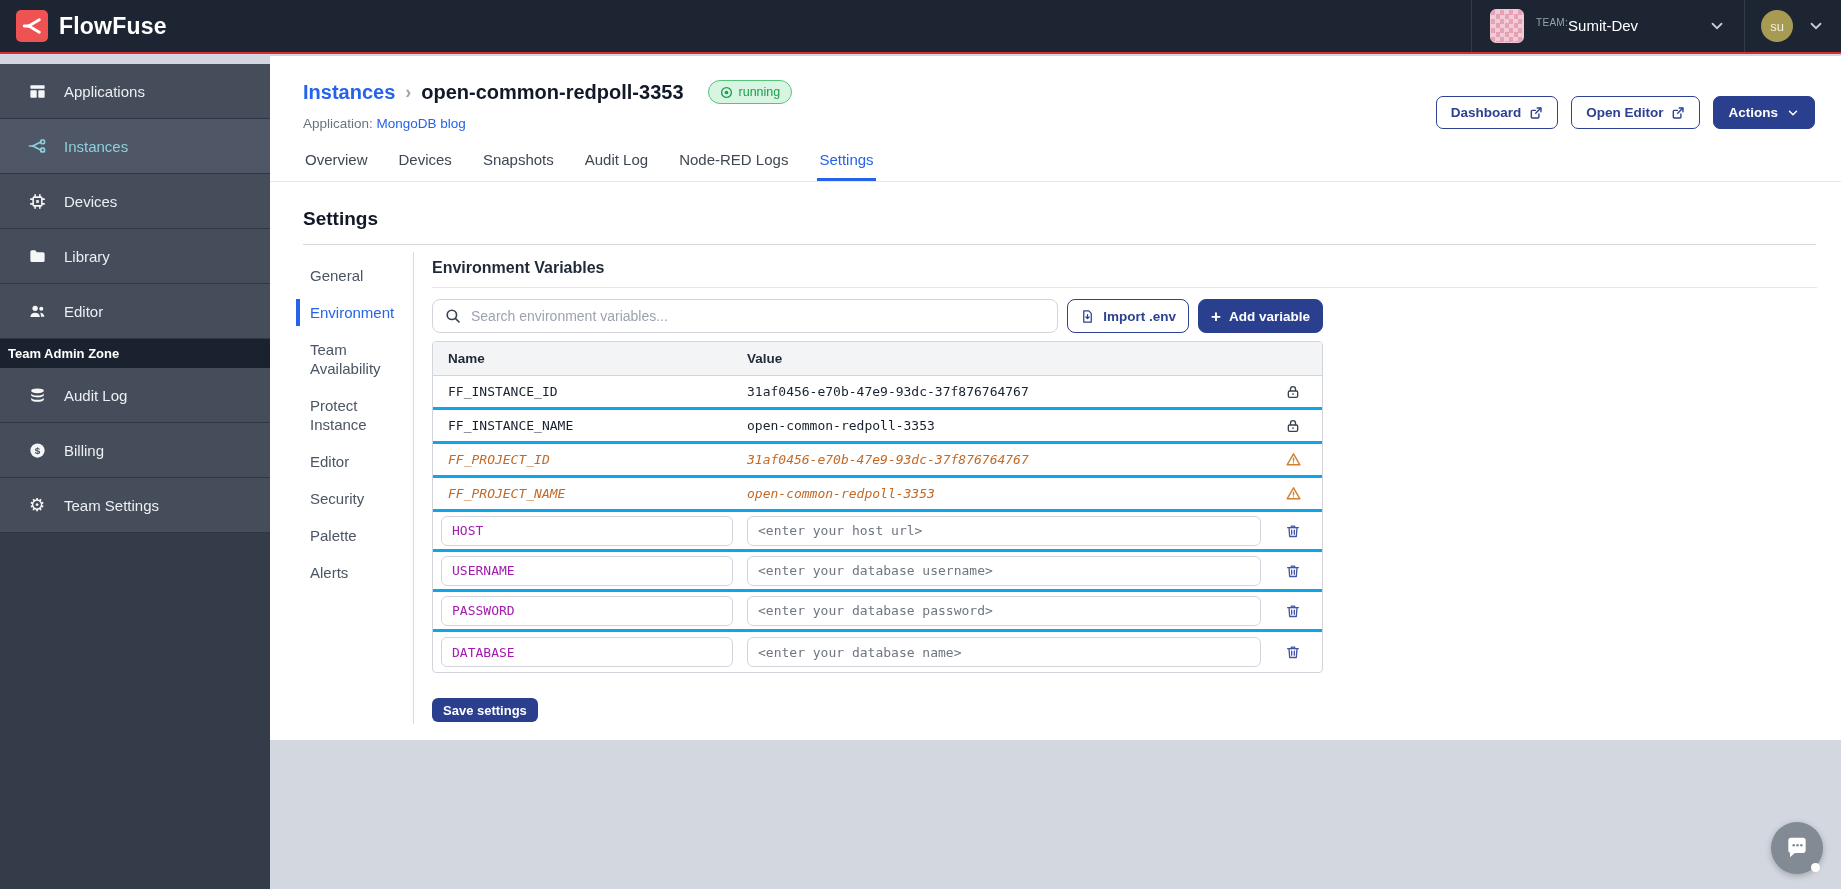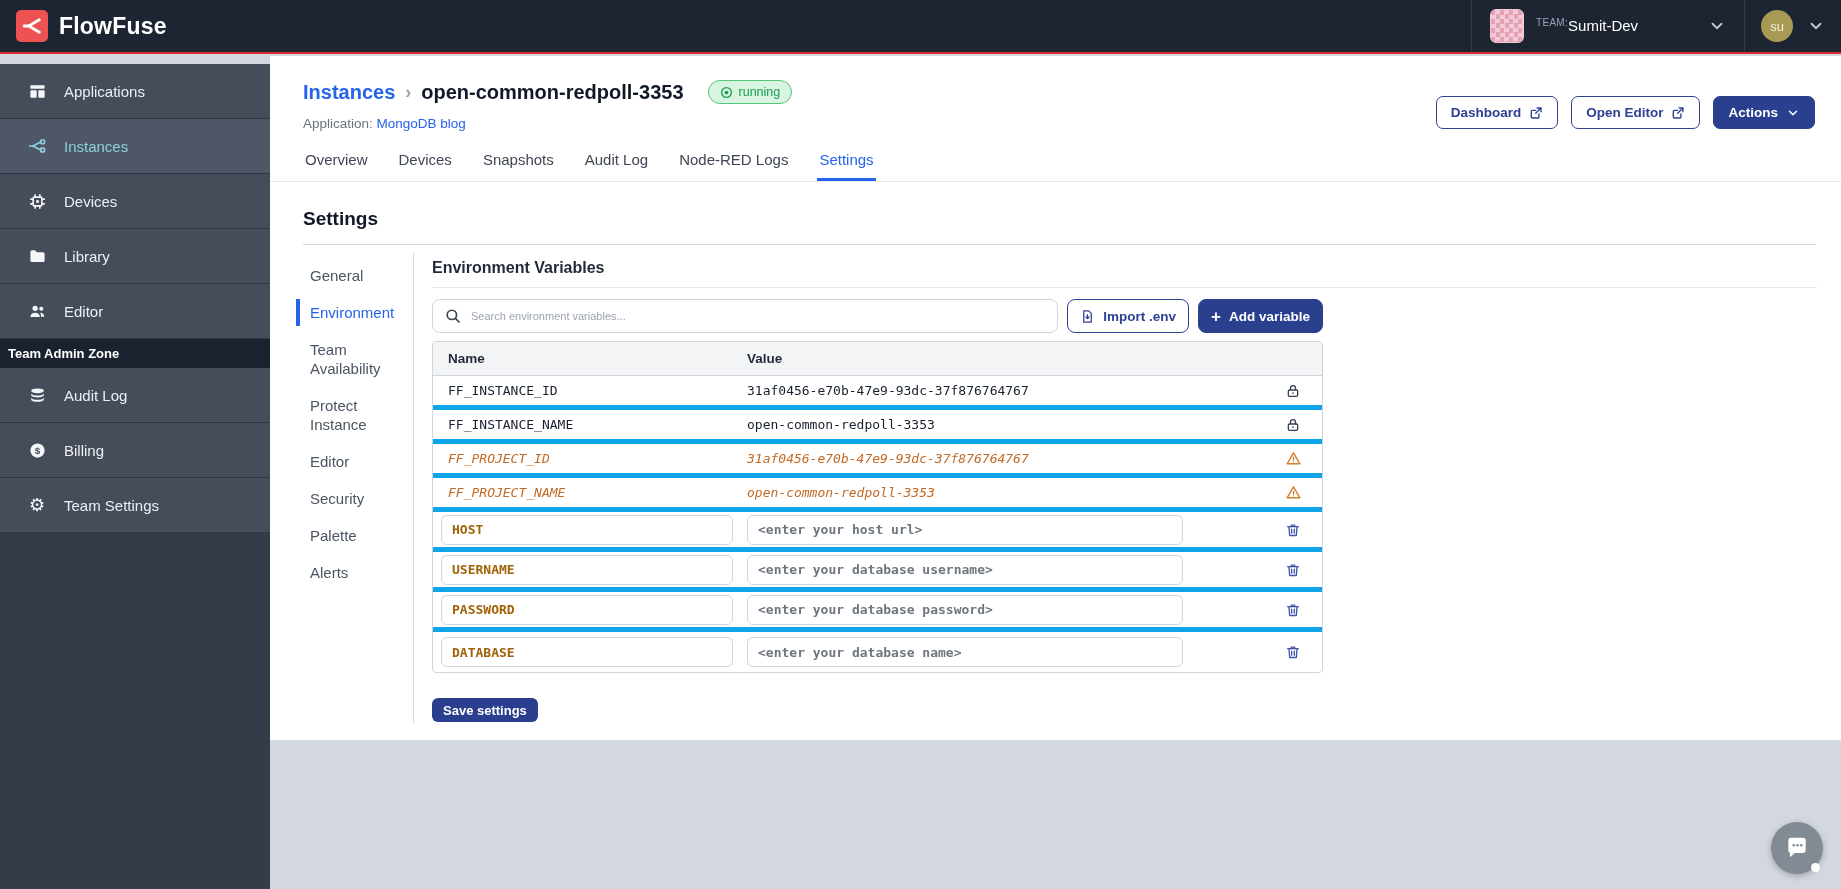--- a/index.html
+++ b/index.html
@@ -72,43 +72,43 @@
   .subnav-item.active::before { content:""; position:absolute; left:-14px; top:-4px;
     width:4px; height:27px; background:#2563eb; }
 
   
   .panel { position:absolute; top:203px; left:162px; width:1385px; }
   .panel-title { font-size:16px; font-weight:bold; color:#1f2937; }
   .panel-divider { margin-top:10px; height:1px; background:#e5e7eb; width:100%; }
   .toolbar { margin-top:11px; display:flex; width:891px; gap:9px; }
   .search-wrap { flex:1; position:relative; }
   .search-wrap input { width:100%; height:34px; border:1px solid #d1d5db; border-radius:8px;
-    padding:0 12px 0 38px; font-size:11px; color:#374151; font-family:"Liberation Sans",sans-serif; outline:none; background:#fff; }
+    padding:0 12px 0 38px; font-size:14px; color:#374151; font-family:"Liberation Sans",sans-serif; outline:none; background:#fff; }
   .search-wrap input::placeholder { color:#9ca3af; }
   .search-icon { position:absolute; left:12px; top:8px; }
   .btn.small { height:34px; border-radius:8px; padding:0 12px; border-width:1.5px; }
   .plus { font-size:17px; font-weight:bold; line-height:1; }
 
   
   .env-table { margin-top:8px; width:891px; border:1px solid #d1d5db; border-radius:4px; background:#fff; overflow:hidden; }
-  .trow { display:flex; align-items:center; border-bottom:5px solid #0ea5e9; }
+  .trow { display:flex; align-items:center; border-bottom:3px solid #0ea5e9; }
   .trow:last-child { border-bottom:none; }
   .thead { height:34px; background:#f3f4f6; border-bottom:1px solid #d1d5db;
     font-weight:bold; font-size:13.5px; color:#1f2937; }
   .cell-name { width:314px; padding-left:15px; }
   .cell-value { flex:1; }
   .cell-icon { width:58px; display:flex; justify-content:center; }
   .static-row { height:34px; font-family:"DejaVu Sans Mono", monospace; font-size:13px; color:#18212f; }
   .static-row.deprecated { color:#c26a25; font-style:italic; }
   .input-row { height:40px; }
   .input-row .cell-name { padding-left:8px; width:314px; }
   .input-row .cell-name input { width:292px; }
-  .input-row .cell-value input { width:436px; }
+  .input-row .cell-value input { width:514px; }
   .input-row input { height:30px; border:1px solid #d1d5db; border-radius:6px; padding:0 10px;
-    font-family:"DejaVu Sans Mono", monospace; font-size:13px; color:#a16207; outline:none; background:#fff;font-weight:bold; }
+    font-family:"DejaVu Sans Mono", monospace; font-size:13px; color:#a21caf; outline:none; background:#fff; }
   .input-row input::placeholder { color:#6f7680; }
   .save-btn { margin-top:25px; display:inline-flex; align-items:center; height:24px; padding:0 11px;
     background:#2b3f8f; color:#fff; font-size:13px; font-weight:bold; border-radius:6px; border:none; cursor:pointer;
     font-family:"Liberation Sans",sans-serif; }
 
   
   .chat-bubble { position:absolute; right:18px; bottom:15px; width:52px; height:52px; border-radius:50%;
     background:#828a94; display:flex; align-items:center; justify-content:center; cursor:pointer;
     box-shadow:0 2px 6px rgba(0,0,0,.25); }
   .chat-dot { position:absolute; right:3px; bottom:2px; width:9px; height:9px; border-radius:50%; background:#ffffff; }

